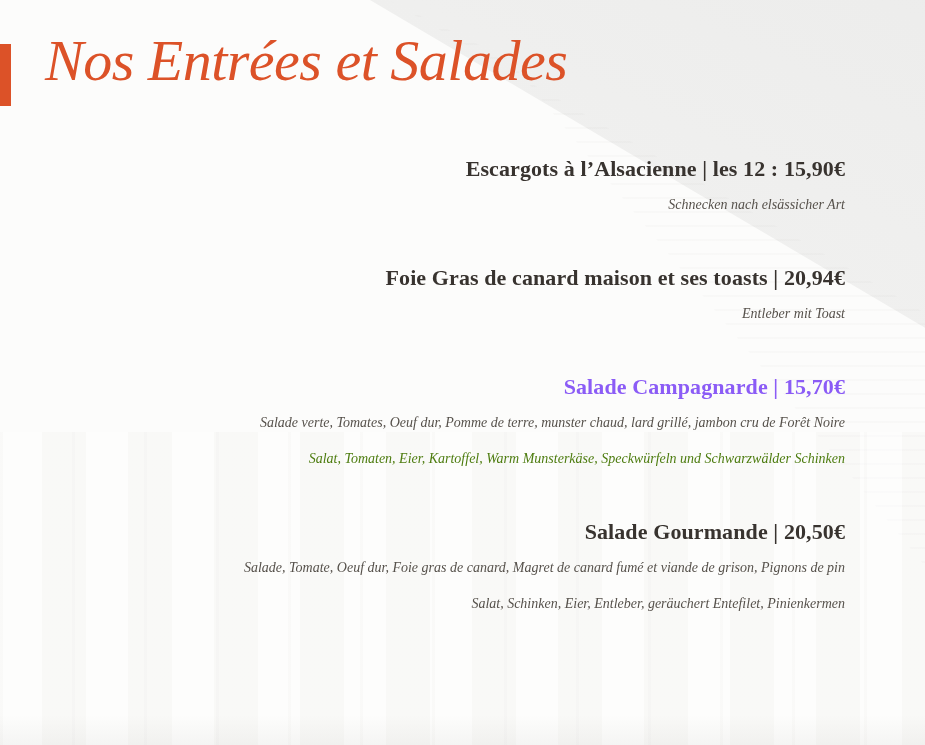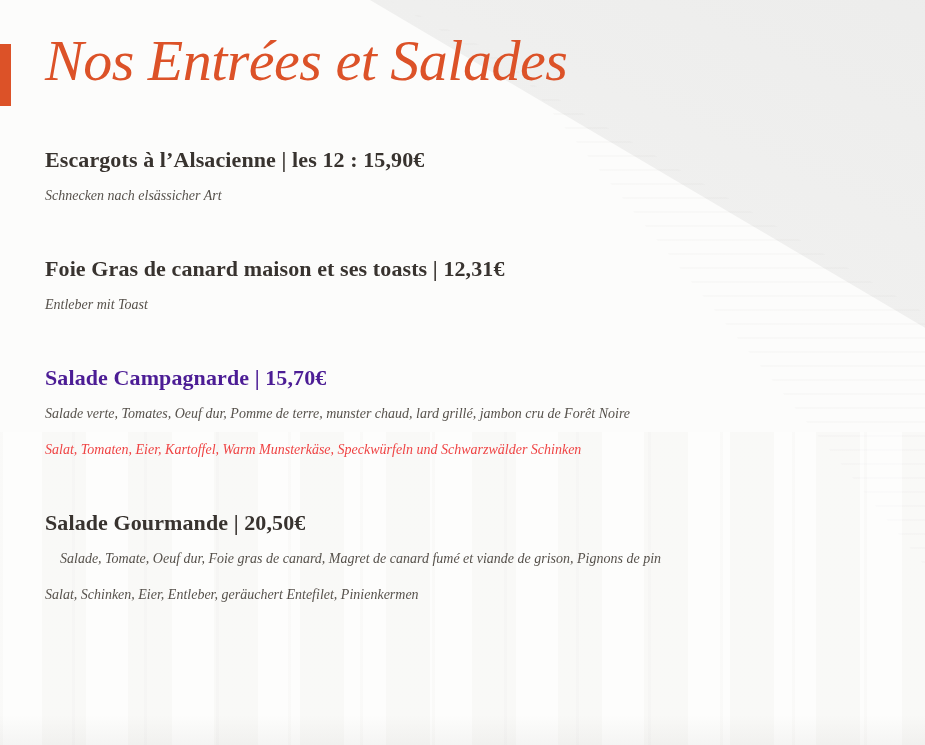--- a/index.html
+++ b/index.html
@@ -58,23 +58,24 @@
     line-height: 1.15;
     font-style: italic;
     font-weight: 500;
     letter-spacing: -0.5px;
     white-space: nowrap;
   }
 
   
   .menu-list {
     position: absolute;
-    left: 45px; top: 142px;
+    left: 45px; top: 151px;
     width: 800px;
     z-index: 2;
+    text-align: right;
   }
   .menu-item { margin: 0 0 37px 0; }
   .menu-item:last-child { margin-bottom: 0; }
   .item-title {
     margin: 0;
     font-size: 22px;
     line-height: 36px;
     font-weight: 700;
     font-style: normal;
     letter-spacing: 0.1px;
@@ -101,29 +102,29 @@
   <h1 class="page-title" style="color: rgb(220, 82, 40);">Nos Entrées et Salades</h1>
 
   <main class="menu-list">
     <section class="menu-item">
       <h2 class="item-title" style="color: rgb(56, 51, 47);">Escargots à l’Alsacienne | les 12 : 15,90€</h2>
 
       <p class="item-line item-trans" style="color: rgb(86, 81, 75);">Schnecken nach elsässicher Art</p>
     </section>
 
     <section class="menu-item">
-      <h2 class="item-title" style="color: rgb(56, 51, 47);">Foie Gras de canard maison et ses toasts | 12,31€</h2>
+      <h2 class="item-title" style="color: rgb(56, 51, 47);">Foie Gras de canard maison et ses toasts | 20,94€</h2>
 
       <p class="item-line item-trans" style="color: rgb(86, 81, 75);">Entleber mit Toast</p>
     </section>
 
     <section class="menu-item">
-      <h2 class="item-title" style="color: #4c1d95;">Salade Campagnarde | 15,70€</h2>
+      <h2 class="item-title" style="color: #8b5cf6;">Salade Campagnarde | 15,70€</h2>
       <p class="item-line item-desc" style="color: rgb(86, 81, 75);">Salade verte, Tomates, Oeuf dur, Pomme de terre, munster chaud, lard grillé, jambon cru de Forêt Noire</p>
-      <p class="item-line item-trans" style="color: #ef4444;">Salat, Tomaten, Eier, Kartoffel, Warm Munsterkäse, Speckwürfeln und Schwarzwälder Schinken</p>
+      <p class="item-line item-trans" style="color: #4d7c0f;">Salat, Tomaten, Eier, Kartoffel, Warm Munsterkäse, Speckwürfeln und Schwarzwälder Schinken</p>
     </section>
 
     <section class="menu-item">
       <h2 class="item-title" style="color: rgb(56, 51, 47);">Salade Gourmande | 20,50€</h2>
       <p class="item-line item-desc" style="color: rgb(86, 81, 75); margin-left: 15px;">Salade, Tomate, Oeuf dur, Foie gras de canard, Magret de canard fumé et viande de grison, Pignons de pin</p>
       <p class="item-line item-trans" style="color: rgb(86, 81, 75);">Salat, Schinken, Eier, Entleber, geräuchert Entefilet, Pinienkermen</p>
     </section>
   </main>
 
 </div>

